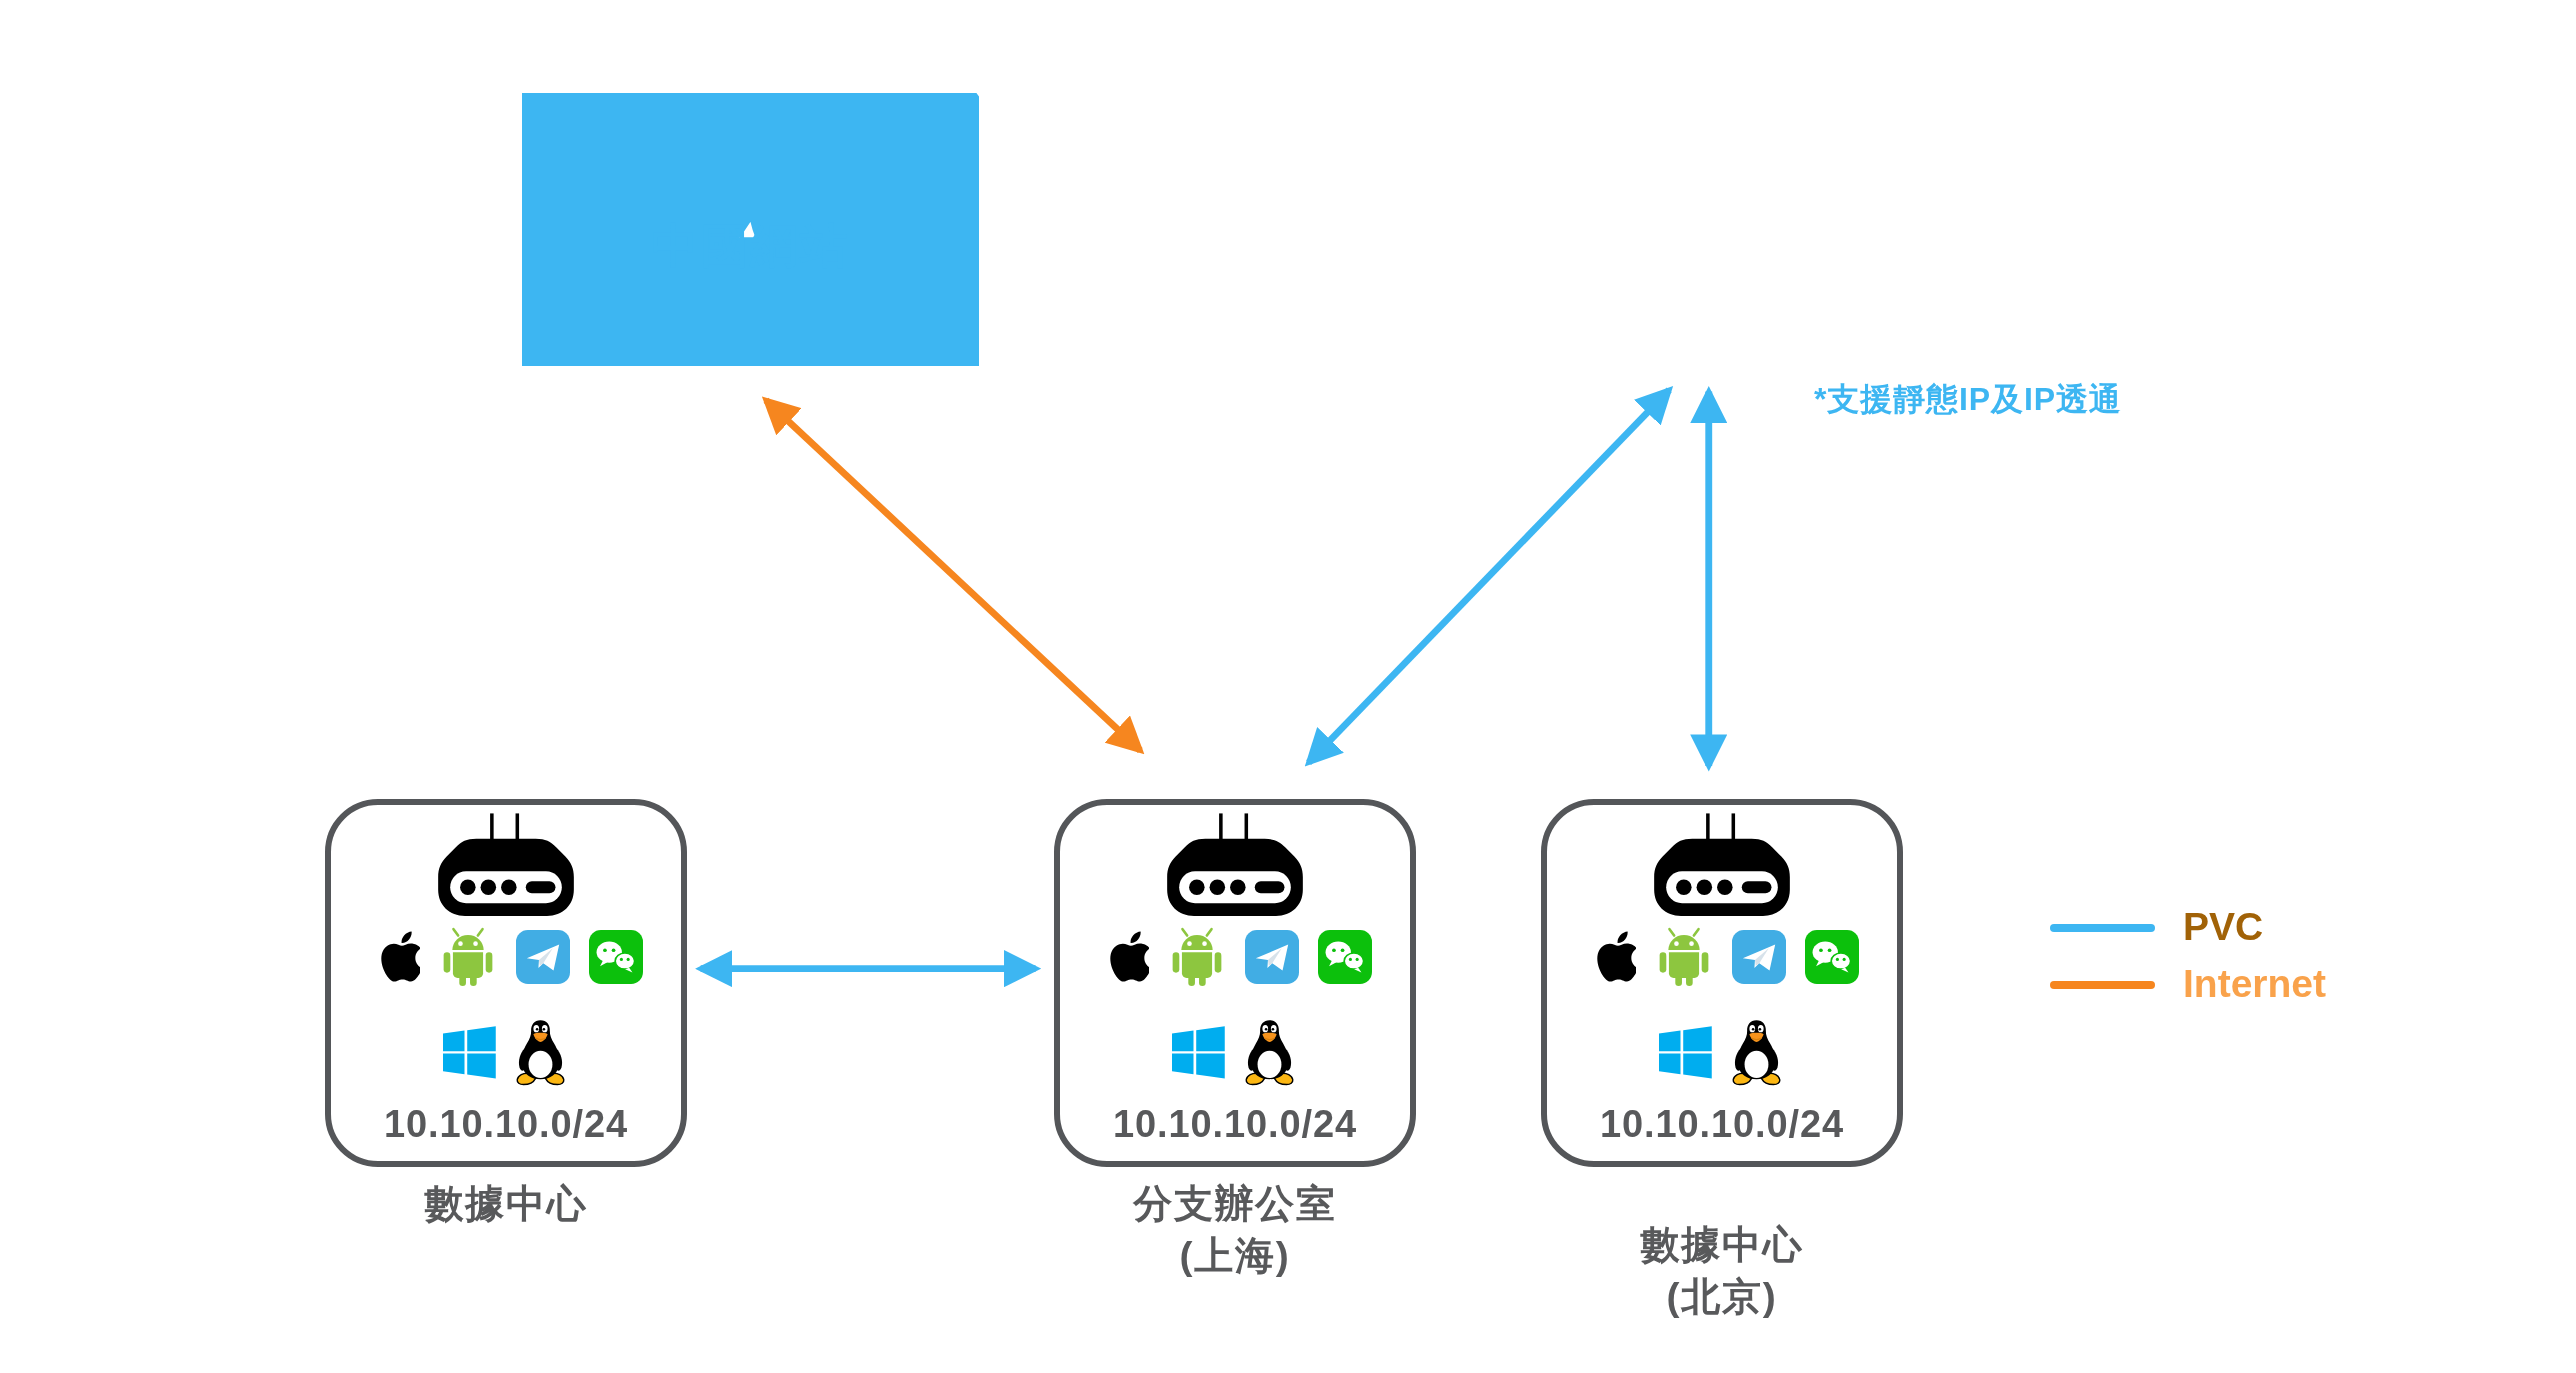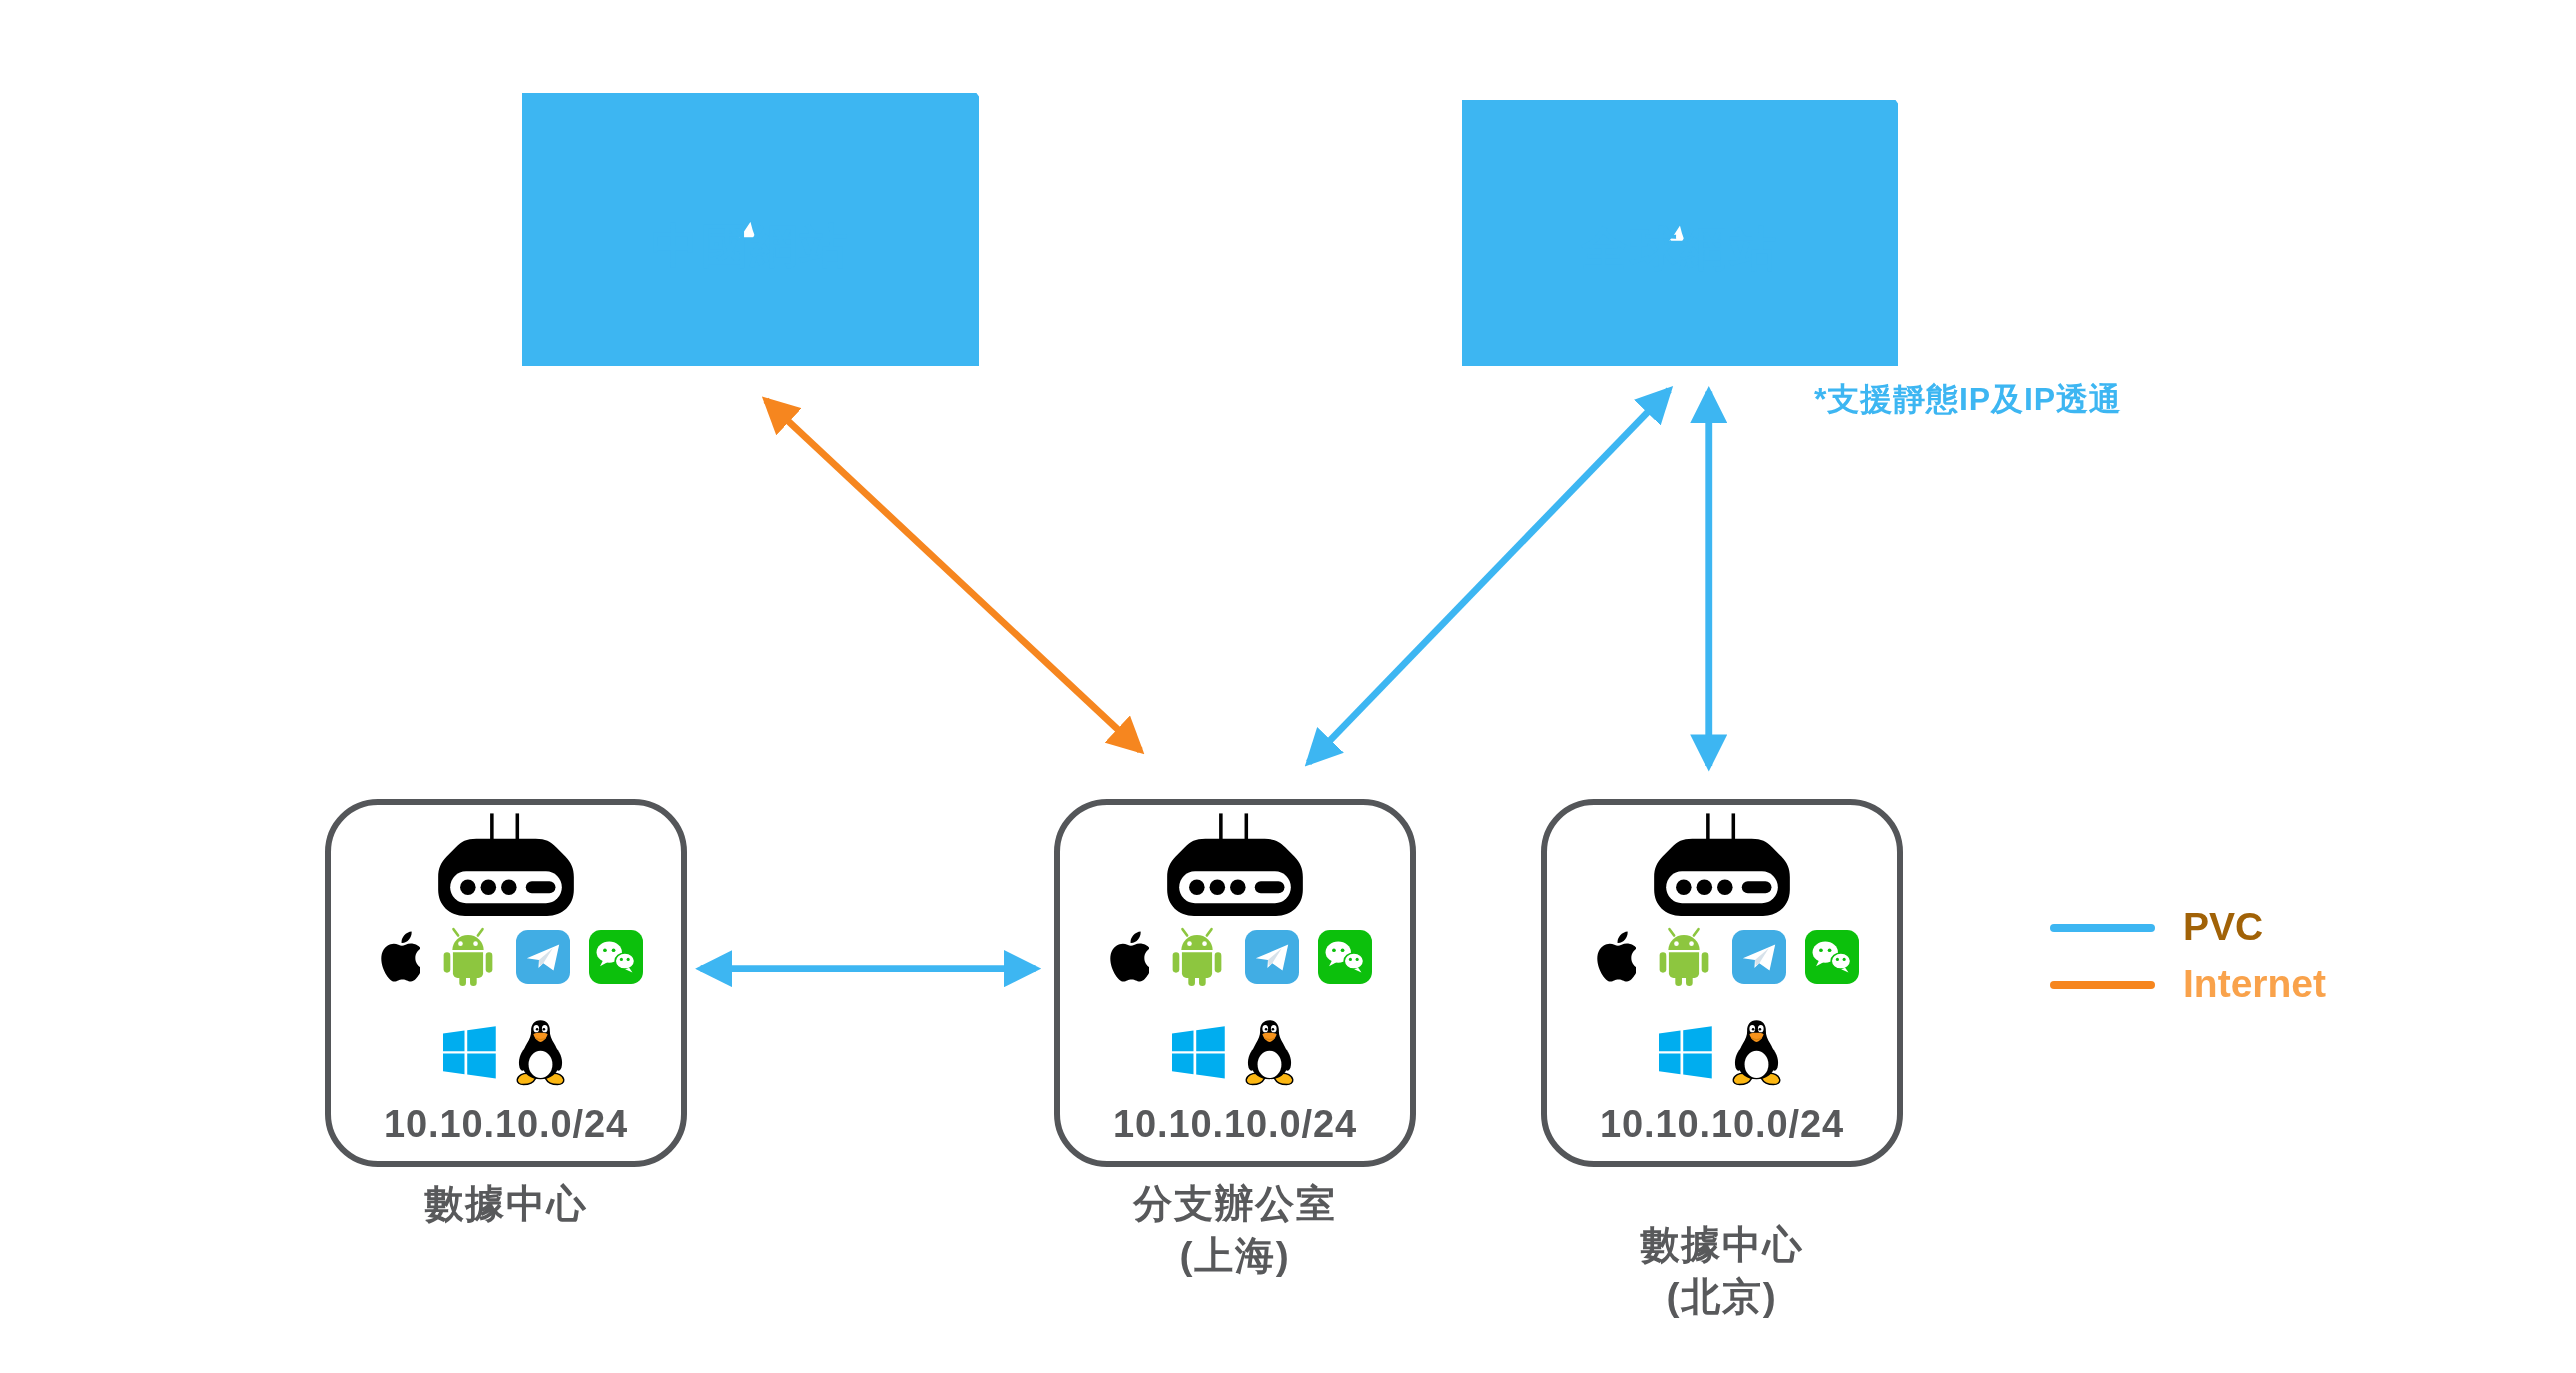--- a/index.html
+++ b/index.html
@@ -145,26 +145,20 @@
     </defs>
   </svg>
 
   <div class="cloud cloud-china">
     <svg viewBox="-0.7 3.3 25.4 17.4" preserveAspectRatio="none">
       <use href="#cloud-shape-def" fill="#ffffff" stroke="#3DB6F2" stroke-width="15" stroke-linejoin="round" stroke-linecap="round" vector-effect="non-scaling-stroke"></use>
     </svg>
     <div class="cloud-label">中國網站</div>
   </div>
 
-  <div class="cloud cloud-global">
-    <svg viewBox="-0.7 3.3 25.4 17.4" preserveAspectRatio="none">
-      <use href="#cloud-shape-def" fill="#ffffff" stroke="#3DB6F2" stroke-width="15" stroke-linejoin="round" stroke-linecap="round" vector-effect="non-scaling-stroke"></use>
-    </svg>
-    <div class="cloud-label">全球網站</div>
-  </div>
 
   <div class="static-ip-note">*支援靜態IP及IP透通</div>
 
   <svg class="arrows-layer" viewBox="0 0 3000 1600">
     <line x1="892" y1="466" x2="1328" y2="874" stroke="#F6861F" stroke-width="8" marker-start="url(#ah-orange)" marker-end="url(#ah-orange)"></line>
     <line x1="1524" y1="888" x2="1944" y2="454" stroke="#3DB6F2" stroke-width="8" marker-start="url(#ah-blue)" marker-end="url(#ah-blue)"></line>
     <line x1="1990" y1="456" x2="1990" y2="892" stroke="#3DB6F2" stroke-width="8" marker-start="url(#ah-blue)" marker-end="url(#ah-blue)"></line>
     <line x1="816" y1="1128" x2="1206" y2="1128" stroke="#3DB6F2" stroke-width="8" marker-start="url(#ah-blue)" marker-end="url(#ah-blue)"></line>
   </svg>
 

